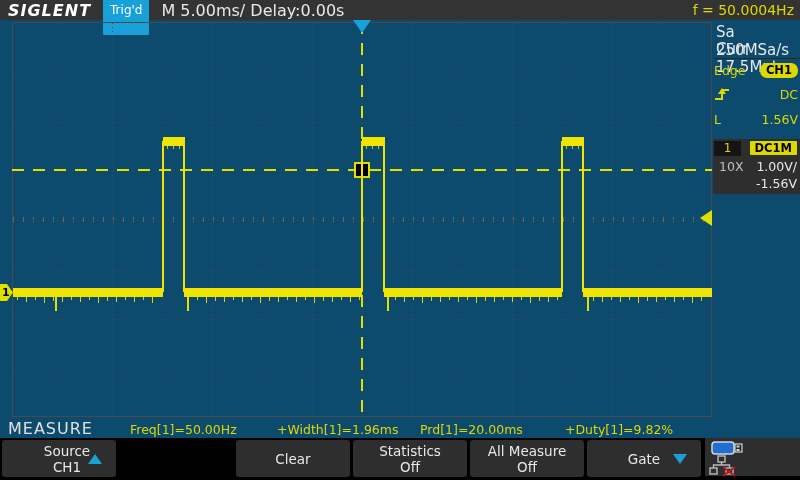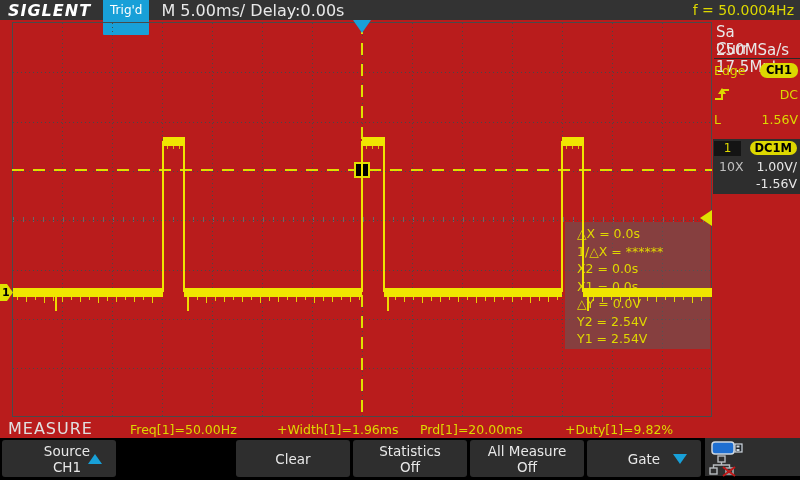--- a/index.html
+++ b/index.html
@@ -1,16 +1,16 @@
 <!DOCTYPE html>
 <html><head>
 <meta charset="utf-8">
 <style>
   html,body{margin:0;padding:0;background:#000;}
-  #scope{position:relative;width:800px;height:480px;background:#b91c1c;overflow:hidden;
+  #scope{position:relative;width:800px;height:480px;background:#0c4a6e;overflow:hidden;
          font-family:"DejaVu Sans","Liberation Sans",sans-serif;}
   
   #topbar{position:absolute;left:0;top:0;width:800px;height:20px;background:#333333;
           display:flex;align-items:center;}
   #logo{color:#fff;font-weight:bold;font-size:16px;letter-spacing:1px;margin-left:8px;font-style:italic;}
   #trig-badge{background:#18a0d8;color:#fff;font-size:12px;padding:18px 7px;margin-left:12px;border-radius:1px;}
   #timebase{color:#e8e8e8;font-size:16px;margin-left:12px;}
   #freq-counter{color:#ddd800;font-size:14px;margin-left:auto;margin-right:6px;}
   
   #grid{position:absolute;left:12px;top:22px;width:700px;height:395px;border:1px solid #4a4a4a;box-sizing:border-box;}
@@ -41,21 +41,21 @@
   
   .sb-text{position:absolute;color:#e8e8e8;font-size:15px;}
   #acq-box{position:absolute;left:714px;top:21px;width:86px;height:37px;border-bottom:1px solid #2a2a2a;}
   #trigger-box{position:absolute;left:714px;top:59px;width:86px;height:76px;}
   .trig-row{position:absolute;left:0;width:84px;color:#ddd800;font-size:12.5px;display:flex;justify-content:space-between;}
   #ch1-badge{background:#ddd800;color:#000;font-weight:bold;font-size:11.5px;border-radius:7px;padding:0px 6px;line-height:14px;}
   #channel-box{position:absolute;left:713px;top:139px;width:87px;height:55px;background:#2e2e2e;}
   #ch-num-cell{position:absolute;left:1px;top:2px;width:27px;height:15px;background:#141414;
                color:#ddd800;font-size:12px;text-align:center;line-height:15px;}
   #dc1m-badge{position:absolute;right:3px;top:2px;background:#ddd800;color:#000;font-weight:bold;
-               font-size:11.5px;border-radius:7px;padding:0 5px;line-height:14px;}
+               font-size:11.5px;border-radius:1px;padding:0 5px;line-height:14px;}
   #probe-cell{position:absolute;left:6px;top:20px;color:#c0c0c0;font-size:12.5px;}
   #scale-cell{position:absolute;right:3px;top:20px;color:#e8e8e8;font-size:12.5px;}
   #offset-cell{position:absolute;right:3px;top:37px;color:#e8e8e8;font-size:12.5px;}
   
   #measure-bar{position:absolute;left:0;top:419px;width:800px;height:19px;}
   #measure-title{position:absolute;left:8px;top:0;color:#e0e0e0;font-size:16px;letter-spacing:1px;}
   .measure-item{position:absolute;top:3px;color:#ddd800;font-size:12.5px;}
   
   #menu{position:absolute;left:0;top:438px;width:800px;height:42px;background:#000;}
   .menu-btn{position:absolute;top:2px;width:114px;height:37px;background:#2e2e2e;border-radius:3px;
@@ -99,29 +99,20 @@
       <div class="gvline" style="left: 649px;"></div>
       <div class="ghline" style="top: 49px;"></div>
       <div class="ghline" style="top: 99px;"></div>
       <div class="ghline" style="top: 148px;"></div>
       <div class="ghline" style="top: 197px;"></div>
       <div class="ghline" style="top: 247px;"></div>
       <div class="ghline" style="top: 296px;"></div>
       <div class="ghline" style="top: 345px;"></div>
     </div>
 
-  <div id="cursor-panel">
-      <div class="cursor-line">△X = 0.0s</div>
-      <div class="cursor-line">1/△X = ******</div>
-      <div class="cursor-line">X2 = 0.0s</div>
-      <div class="cursor-line">X1 = 0.0s</div>
-      <div class="cursor-line">△Y = 0.0V</div>
-      <div class="cursor-line">Y2 = 2.54V</div>
-      <div class="cursor-line">Y1 = 2.54V</div>
-    </div>
 
   <div id="cursor-h" style="top: 169px;"></div>
   <div id="cursor-v" style="left: 361px;"></div>
   <div id="cursor-square" style="left: 354px; top: 162px;"></div>
 
   <svg id="wave-svg" width="800" height="480">
       <rect x="13" y="288" width="150" height="9" fill="#f0e500"></rect>
       <rect x="184" y="288" width="178" height="9" fill="#f0e500"></rect>
       <rect x="384" y="288" width="178" height="9" fill="#f0e500"></rect>
       <rect x="583" y="288" width="129" height="9" fill="#f0e500"></rect>

